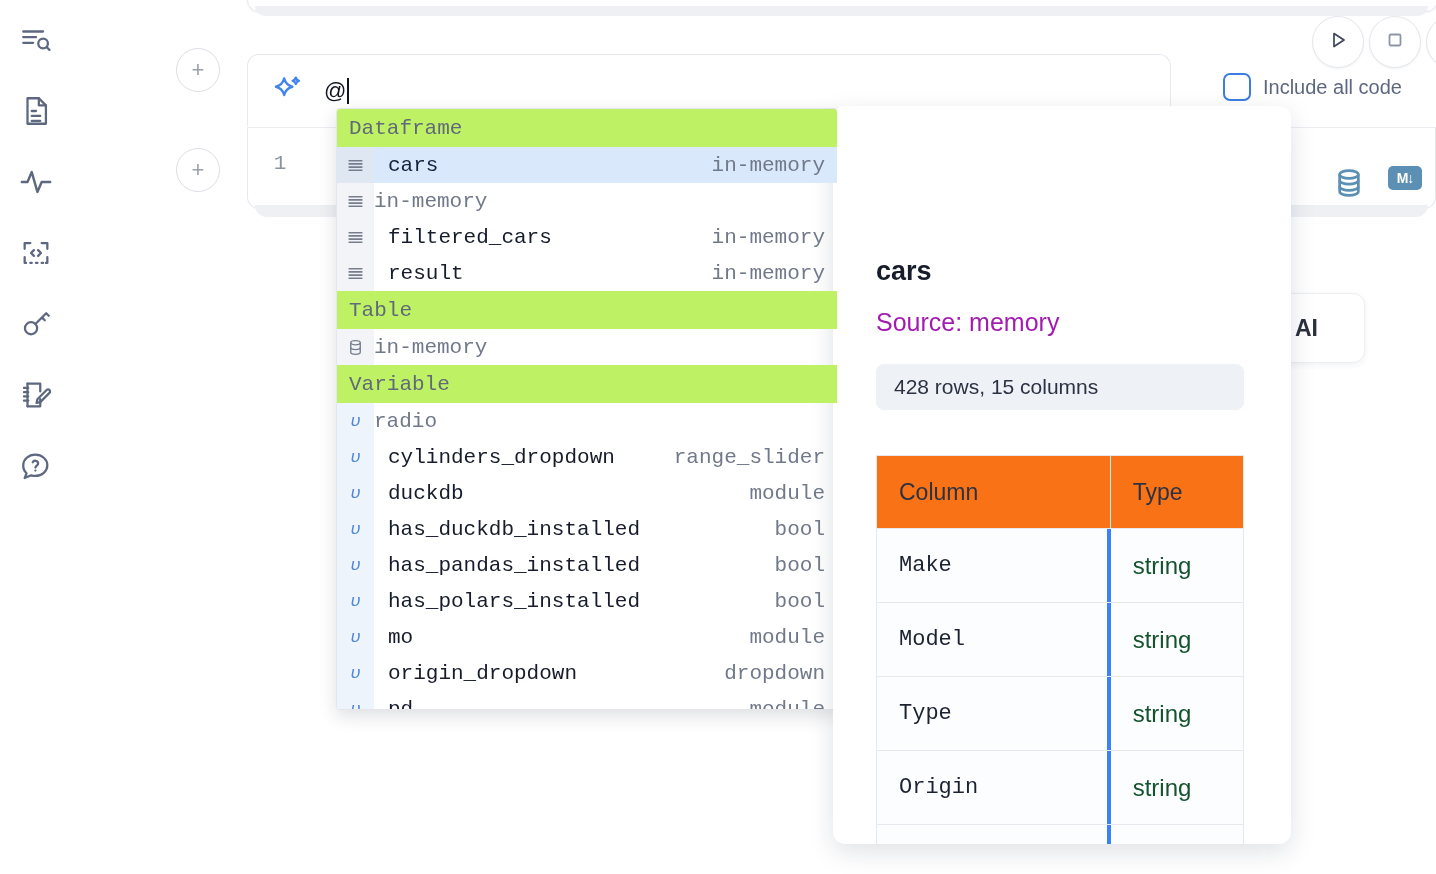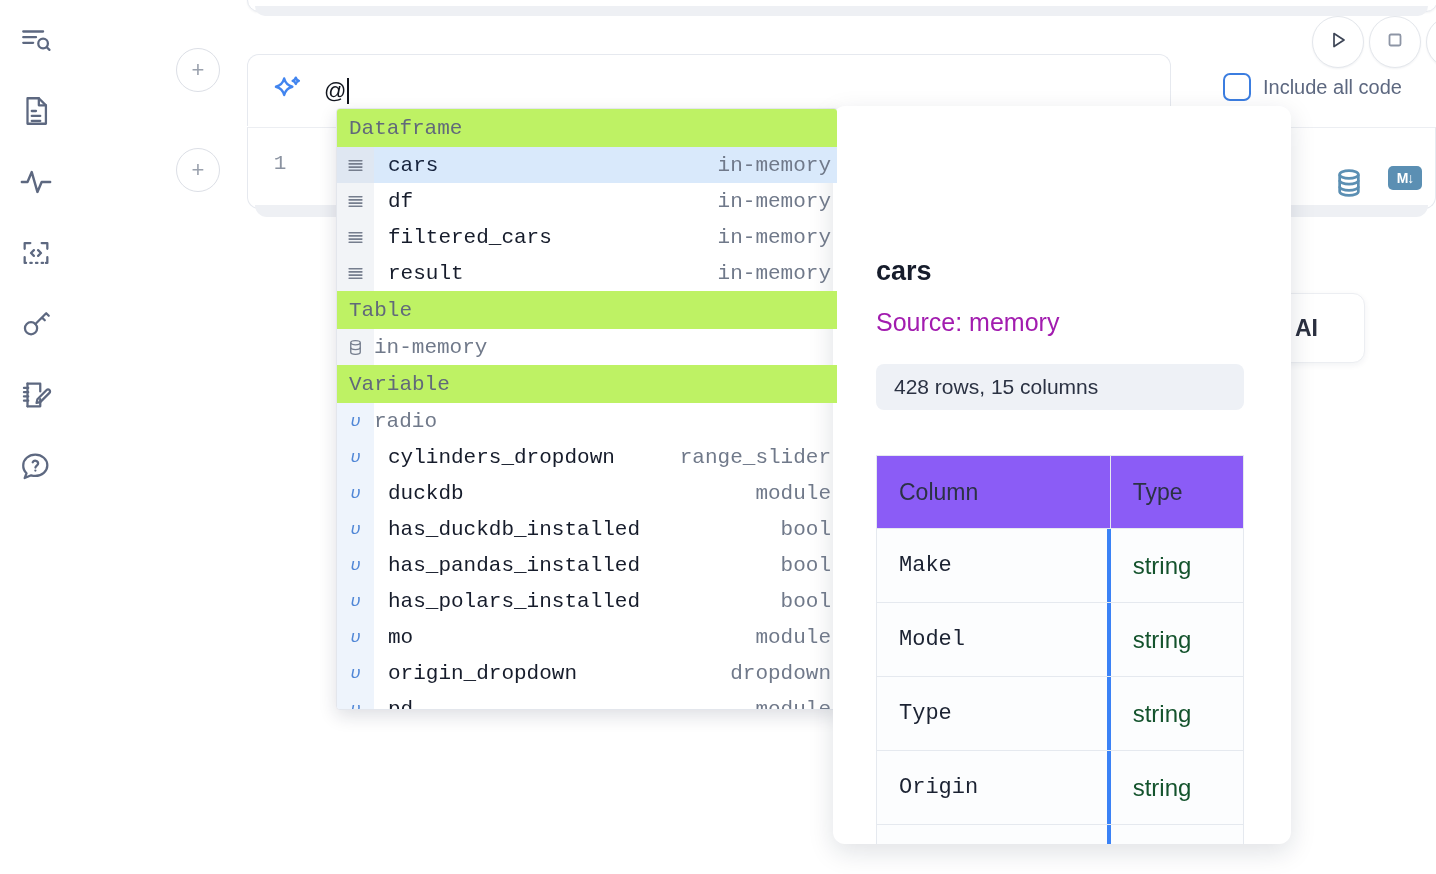--- a/index.html
+++ b/index.html
@@ -148,21 +148,21 @@
     width:37px;flex:none;display:flex;align-items:center;justify-content:center;
     color:#767e8e;font-size:17px;background:#f2f4f7;height:100%;box-sizing:border-box;
   }
   .ac-row.sel .ac-ico{background:#dfe7f2;}
   .ac-row.var .ac-ico{color:#4f86d6;background:#eef4fc;font-style:italic;}
   .ac-name{
     padding-left:14px;color:#161c2b;white-space:nowrap;flex:1;
   }
   .ac-row.sel .ac-name{color:#16233d;}
   .ac-type{
-    color:#70798a;white-space:nowrap;padding-right:6px;
+    color:#70798a;white-space:nowrap;padding-right:12px;
   }
 
   
   .info{
     position:absolute;left:833px;top:106px;width:458px;height:738px;
     background:#fff;border-radius:12px;
     box-shadow:0 8px 26px rgba(18,28,55,.13);
     box-sizing:border-box;overflow:hidden;
   }
   .info-title{
@@ -174,21 +174,21 @@
   }
   .info-shape{
     position:absolute;left:43px;top:258px;width:368px;height:46px;
     background:#eef1f6;border-radius:8px;display:flex;align-items:center;
     padding-left:18px;box-sizing:border-box;
     font-size:21px;color:#2b3243;
   }
   .itbl{
     position:absolute;left:43px;top:349px;width:368px;
   }
-  .itbl-head{display:flex;background:#8b5cf6;border:1px solid #e5e9ef;border-bottom:none;}
+  .itbl-head{display:flex;background:#f97316;border:1px solid #e5e9ef;border-bottom:none;}
   .itbl-head div{
     height:72px;display:flex;align-items:center;padding-left:22px;
     box-sizing:border-box;font-size:23px;color:#2b3243;
   }
   .itbl-head .c1{width:235px;border-right:1px solid #e5e9ef;}
   .itbl-head .c2{width:133px;}
   .itbl-row{display:flex;background:#fcfdfe;border:1px solid #e5e9ef;border-bottom:none;}
   .itbl-row:last-child{border-bottom:1px solid #e5e9ef;}
   .itbl-row div{
     height:73px;display:flex;align-items:center;padding-left:22px;
@@ -347,21 +347,20 @@
         </span>
         <span class="ac-name">cars</span>
         <span class="ac-type">in-memory</span>
       </div>
       <div class="ac-row">
         <span class="ac-ico">
           <svg width="19" height="19" viewBox="0 0 24 24" fill="none" stroke="currentColor" stroke-width="2.1" stroke-linecap="round">
             <path d="M4 6h16M4 10h16M4 14h16M4 18h16"></path>
           </svg>
         </span>
-        <span class="ac-name">df</span>
         <span class="ac-type">in-memory</span>
       </div>
       <div class="ac-row">
         <span class="ac-ico">
           <svg width="19" height="19" viewBox="0 0 24 24" fill="none" stroke="currentColor" stroke-width="2.1" stroke-linecap="round">
             <path d="M4 6h16M4 10h16M4 14h16M4 18h16"></path>
           </svg>
         </span>
         <span class="ac-name">filtered_cars</span>
         <span class="ac-type">in-memory</span>

